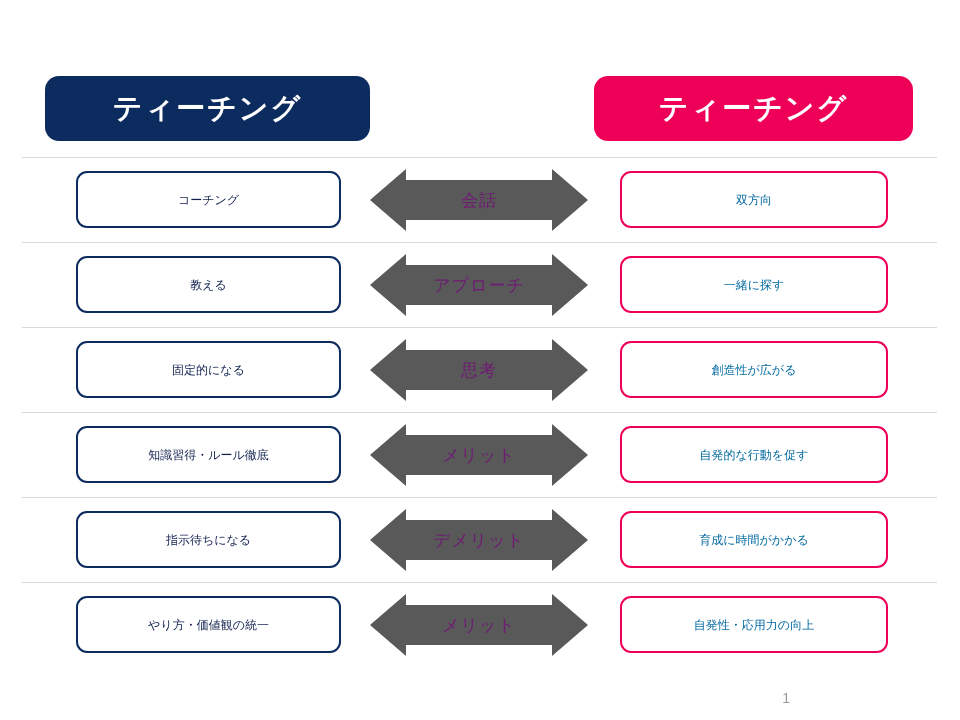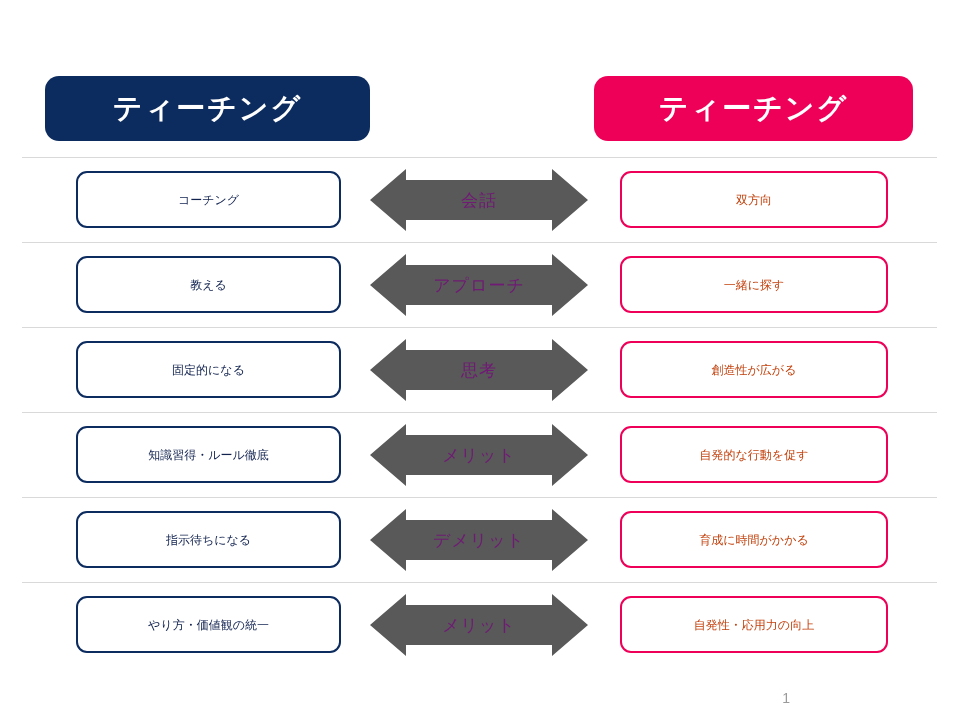--- a/index.html
+++ b/index.html
@@ -37,21 +37,21 @@
     font-size:20px;line-height:1;
     box-sizing:border-box;
     white-space:nowrap;
   }
   .cell-left{
     left:76px;width:265px;
     border:2.5px solid #0C2B5E;color:#11224F;
   }
   .cell-right{
     left:620px;width:268px;
-    border:2.5px solid #EE0059;color:#c2410c;text-align:center;
+    border:2.5px solid #EE0059;color:#0369a1;text-align:center;
   }
 
   
   .arrowwrap{
     position:absolute;left:370px;top:12px;width:218px;height:62px;
   }
   .arrowwrap svg{display:block;width:218px;height:62px;}
   .arrowlabel{
     position:absolute;left:0;top:0;width:218px;height:62px;
     display:flex;align-items:center;justify-content:center;

